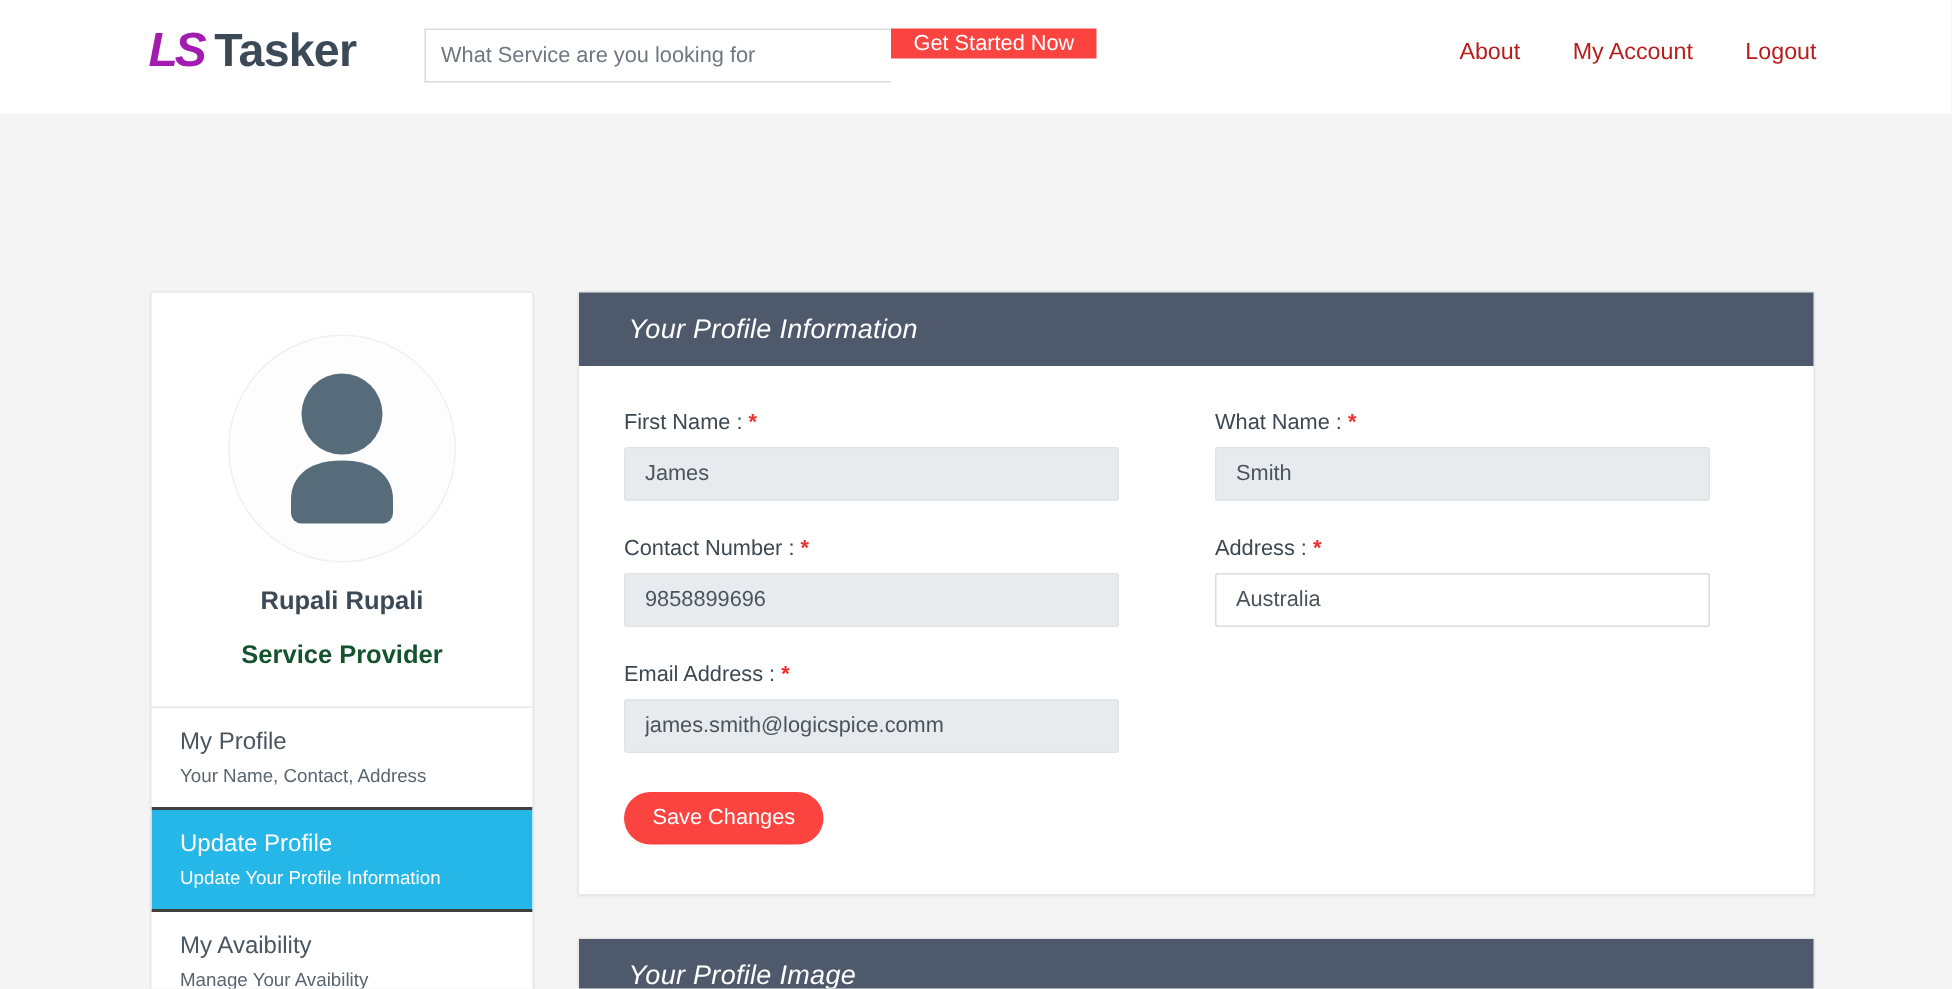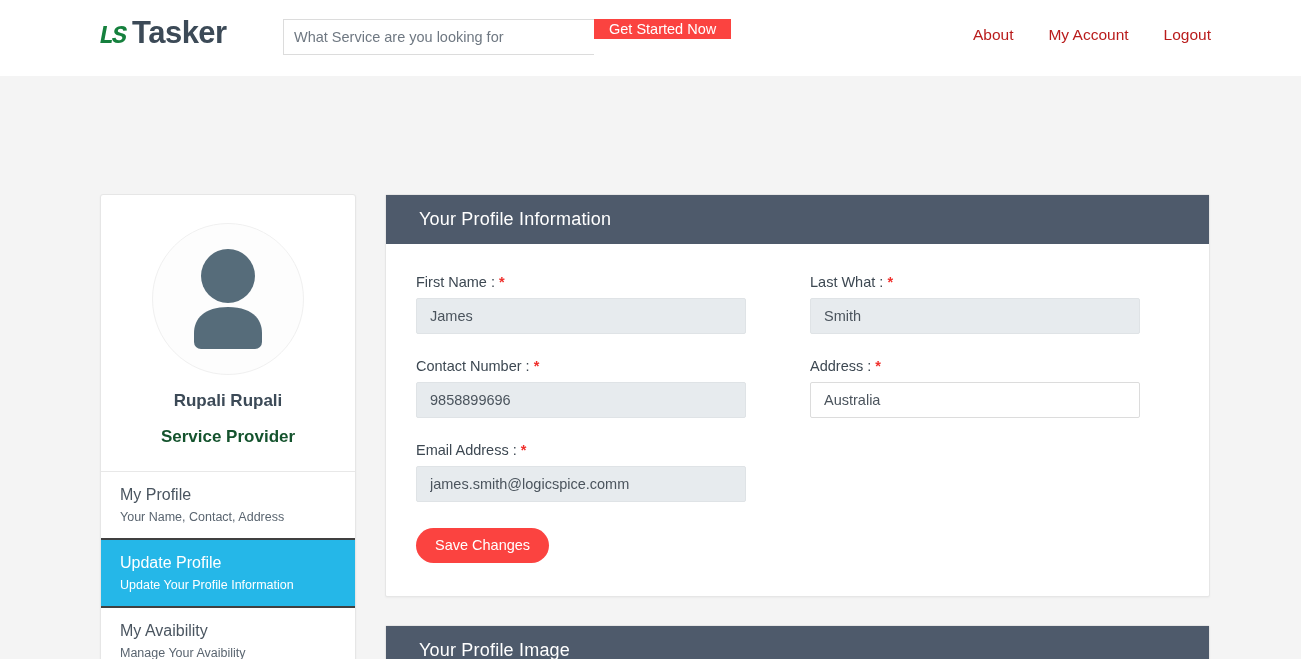--- a/index.html
+++ b/index.html
@@ -27,25 +27,25 @@
   }
 
   .logo {
     position: absolute;
     left: 99px;
     top: 17px;
     display: flex;
     align-items: baseline;
   }
   .logo-ls {
-    font-family: Liberation Mono, monospace;
+    font-family: Liberation Sans, sans-serif;
     font-style: italic;
     font-weight: bold;
-    font-size: 25px;
-    color: #15803d;
+    font-size: 32px;
+    color: #a21caf;
     letter-spacing: -2px;
     line-height: 1;
   }
   .logo-word {
     font-family: "Liberation Sans", sans-serif;
     font-weight: bold;
     font-size: 31px;
     color: #3c4a57;
     letter-spacing: -0.5px;
     margin-left: 7px;
@@ -180,20 +180,21 @@
   .panel {
     background: #ffffff;
     border: 1px solid #e6e6e6;
     border-radius: 2px;
     box-shadow: 0 1px 2px rgba(0,0,0,.04);
     margin-bottom: 28px;
   }
   .panel-head {
     background: #4e5a6b;
     padding: 14px 0 14px 33px;
+    font-style: italic;
   }
   .panel-head-title {
     color: #ffffff;
     font-size: 18px;
     font-weight: normal;
     letter-spacing: .2px;
   }
   .panel-body {
     padding: 30px 30px 33px 30px;
   }
@@ -317,21 +318,21 @@
           <div class="form-col">
             <label class="field-label">
               <span>First Name :</span>
               <span class="req">*</span>
             </label>
             <input class="field-input locked" type="text" readonly="" value="James" style="">
           </div>
 
           <div class="form-col">
             <label class="field-label">
-              <span>Last What :</span>
+              <span>What Name :</span>
               <span class="req">*</span>
             </label>
             <input class="field-input locked" type="text" readonly="" value="Smith" style="">
           </div>
         </div>
 
         <div class="form-row">
           <div class="form-col">
             <label class="field-label">
               <span>Contact Number :</span>

